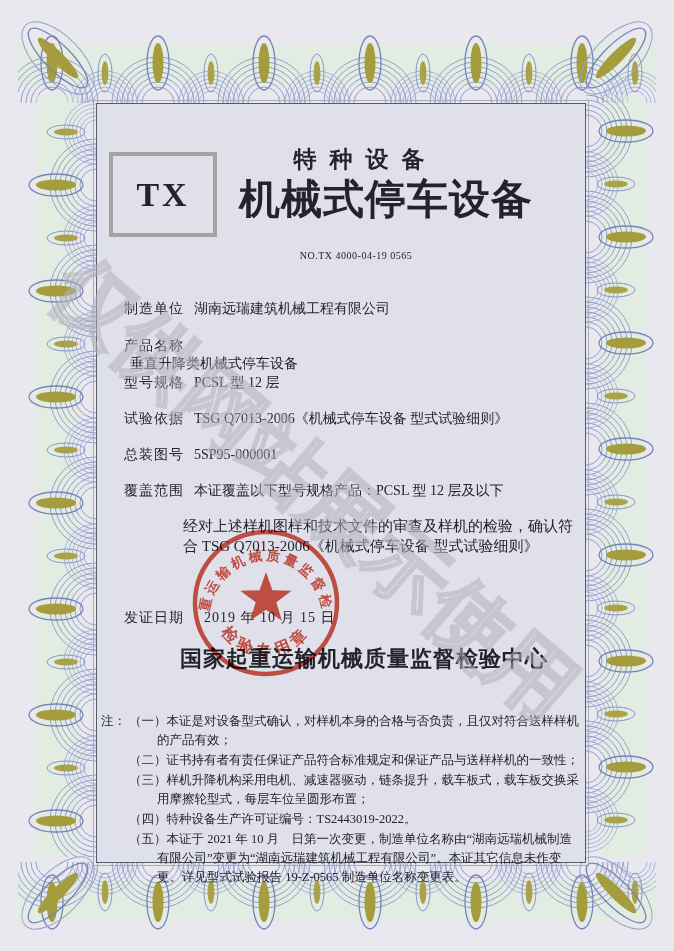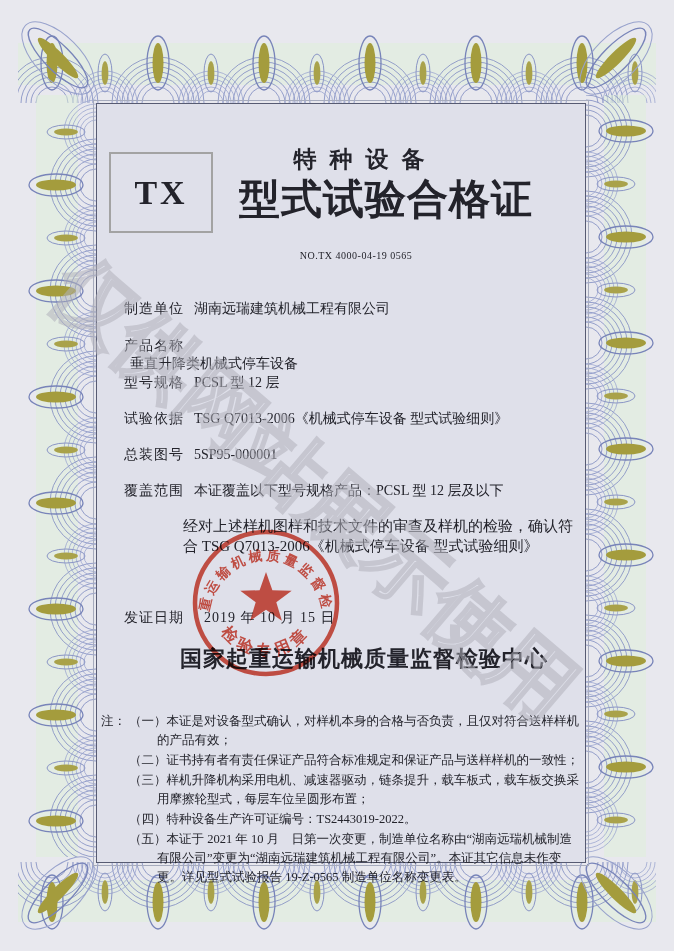--- a/index.html
+++ b/index.html
@@ -13,21 +13,21 @@
   .band-left{left:22px;top:95px;width:74px;height:762px;}
   .band-right{left:586px;top:95px;width:74px;height:762px;}
   .corner{position:absolute;z-index:0;width:110px;height:110px;}
   .corner-tl{left:6px;top:6px;}  .corner-tr{left:558px;top:6px;}
   .corner-bl{left:6px;top:835px;} .corner-br{left:558px;top:835px;}
 
   
   .inner{position:absolute;z-index:1;left:96px;top:103px;width:488px;height:758px;
          background:#dfe0ea;border:1px solid #575b72;outline:1px solid #a6abbd;outline-offset:2px;
          color:#23232b;}
-  .tx-box{position:absolute;left:12px;top:48px;width:100px;height:77px;border:2px solid #a3a3a3;
+  .tx-box{position:absolute;left:12px;top:48px;width:100px;height:77px;border:4px solid #a3a3a3;
           display:flex;align-items:center;justify-content:center;
           font-size:34px;font-weight:bold;letter-spacing:3px;}
   .title-small{position:absolute;top:40px;left:262px;transform:translateX(-50%);white-space:nowrap;
           font-size:23px;font-weight:600;letter-spacing:13px;text-indent:13px;text-align:right;}
   .title-main{position:absolute;top:68px;left:289px;transform:translateX(-50%);white-space:nowrap;
           font-size:41px;font-weight:bold;letter-spacing:1px;}
   .cert-no{position:absolute;top:146px;left:259px;transform:translateX(-50%);white-space:nowrap;
           font-size:10px;letter-spacing:0.5px;}
 
   .row{position:absolute;left:27px;display:flex;font-size:14px;line-height:18px;white-space:nowrap;justify-content:space-between;}
@@ -175,21 +175,21 @@
     <use href="#cornerLeaf" transform="translate(58,58) rotate(135)"></use>
     </svg>
 
   <div class="inner">
 
     <div class="tx-box">
       <span>TX</span>
     </div>
 
     <div class="title-small">特种设备</div>
-    <div class="title-main">型式试验合格证</div>
+    <div class="title-main">机械式停车设备</div>
     <div class="cert-no">NO.TX 4000-04-19 0565</div>
 
     <div class="row r0">
       <span class="flabel">制造单位</span>
       <span class="fvalue">湖南远瑞建筑机械工程有限公司</span>
     </div>
     <div class="row r1">
       <span class="flabel">产品名称</span>
       <span class="fvalue">垂直升降类机械式停车设备</span>
     </div>

